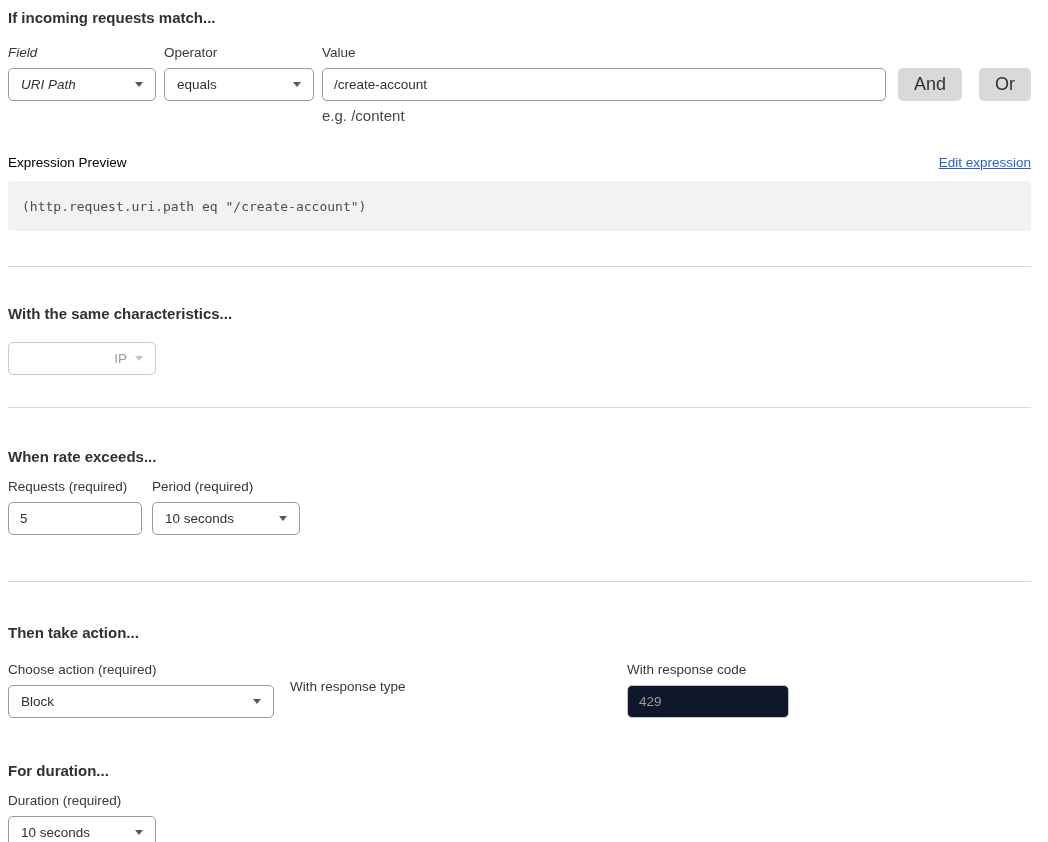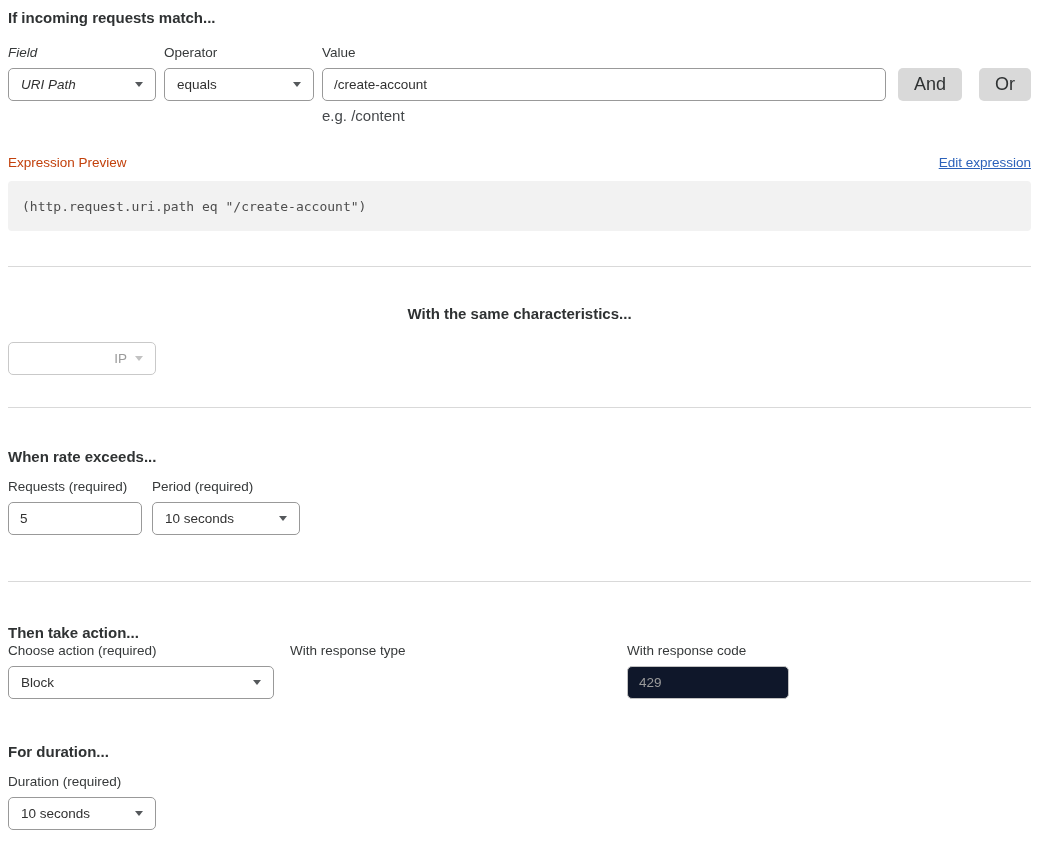--- a/index.html
+++ b/index.html
@@ -97,21 +97,21 @@
     font-size: 15px;
     color: #45484b;
   }
   
   .preview-head {
     margin-top: 31px;
     display: flex;
     justify-content: space-between;
     align-items: baseline;
   }
-  .preview-label { font-size: 13.5px; color: #c2410c; }
+  .preview-label { font-size: 13.5px; color: #000000; }
   .edit-link {
     font-size: 13.5px;
     color: #2c62ba;
     text-decoration: underline;
     cursor: pointer;
   }
   .code-block {
     margin-top: 11px;
     height: 50px;
     background: #f2f2f2;
@@ -126,28 +126,28 @@
   }
   
   .divider {
     border: none;
     border-top: 1px solid #d9d9d9;
     margin: 0;
   }
   .div-1 { margin-top: 35px; }
   .div-2 { margin-top: 32px; }
   .div-3 { margin-top: 46px; }
-  .char-title { margin-top: 37px; text-align: center; }
+  .char-title { margin-top: 37px; }
   .char-select { margin-top: 19px; width: 148px; justify-content: flex-end; }
   .rate-title { margin-top: 39px; }
   .rate-row { display: flex; margin-top: 12px; }
   .col-requests { width: 134px; margin-right: 10px; flex: none; }
   .col-period { width: 148px; flex: none; }
   .action-title { margin-top: 41px; }
-  .action-row { display: flex; margin-top: 0; }
+  .action-row { display: flex; margin-top: 19px; align-items: center; }
   .col-action { width: 266px; margin-right: 16px; flex: none; }
   .col-response-type { width: 321px; margin-right: 16px; flex: none; }
   .col-response-code { width: 162px; flex: none; }
   .duration-title { margin-top: 43px; }
   .col-duration { width: 148px; margin-top: 12px; }
 </style>
 </head>
 <body>
 
 <div class="container">

